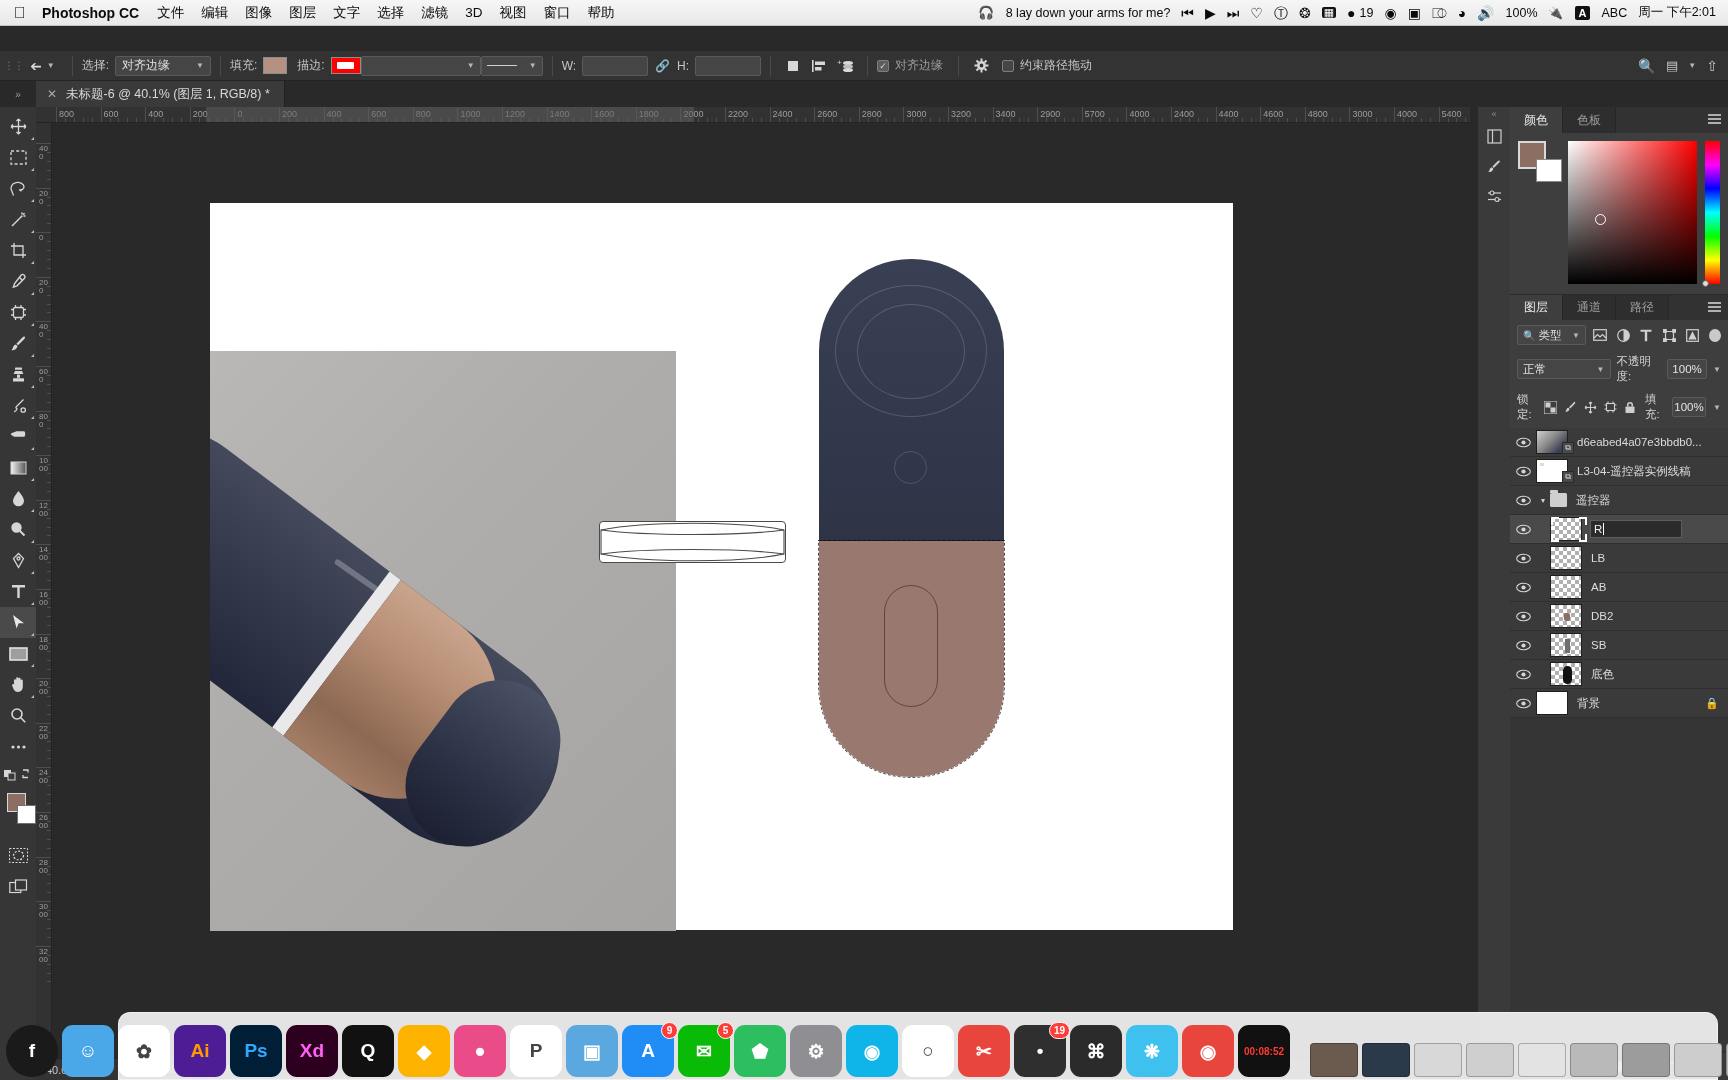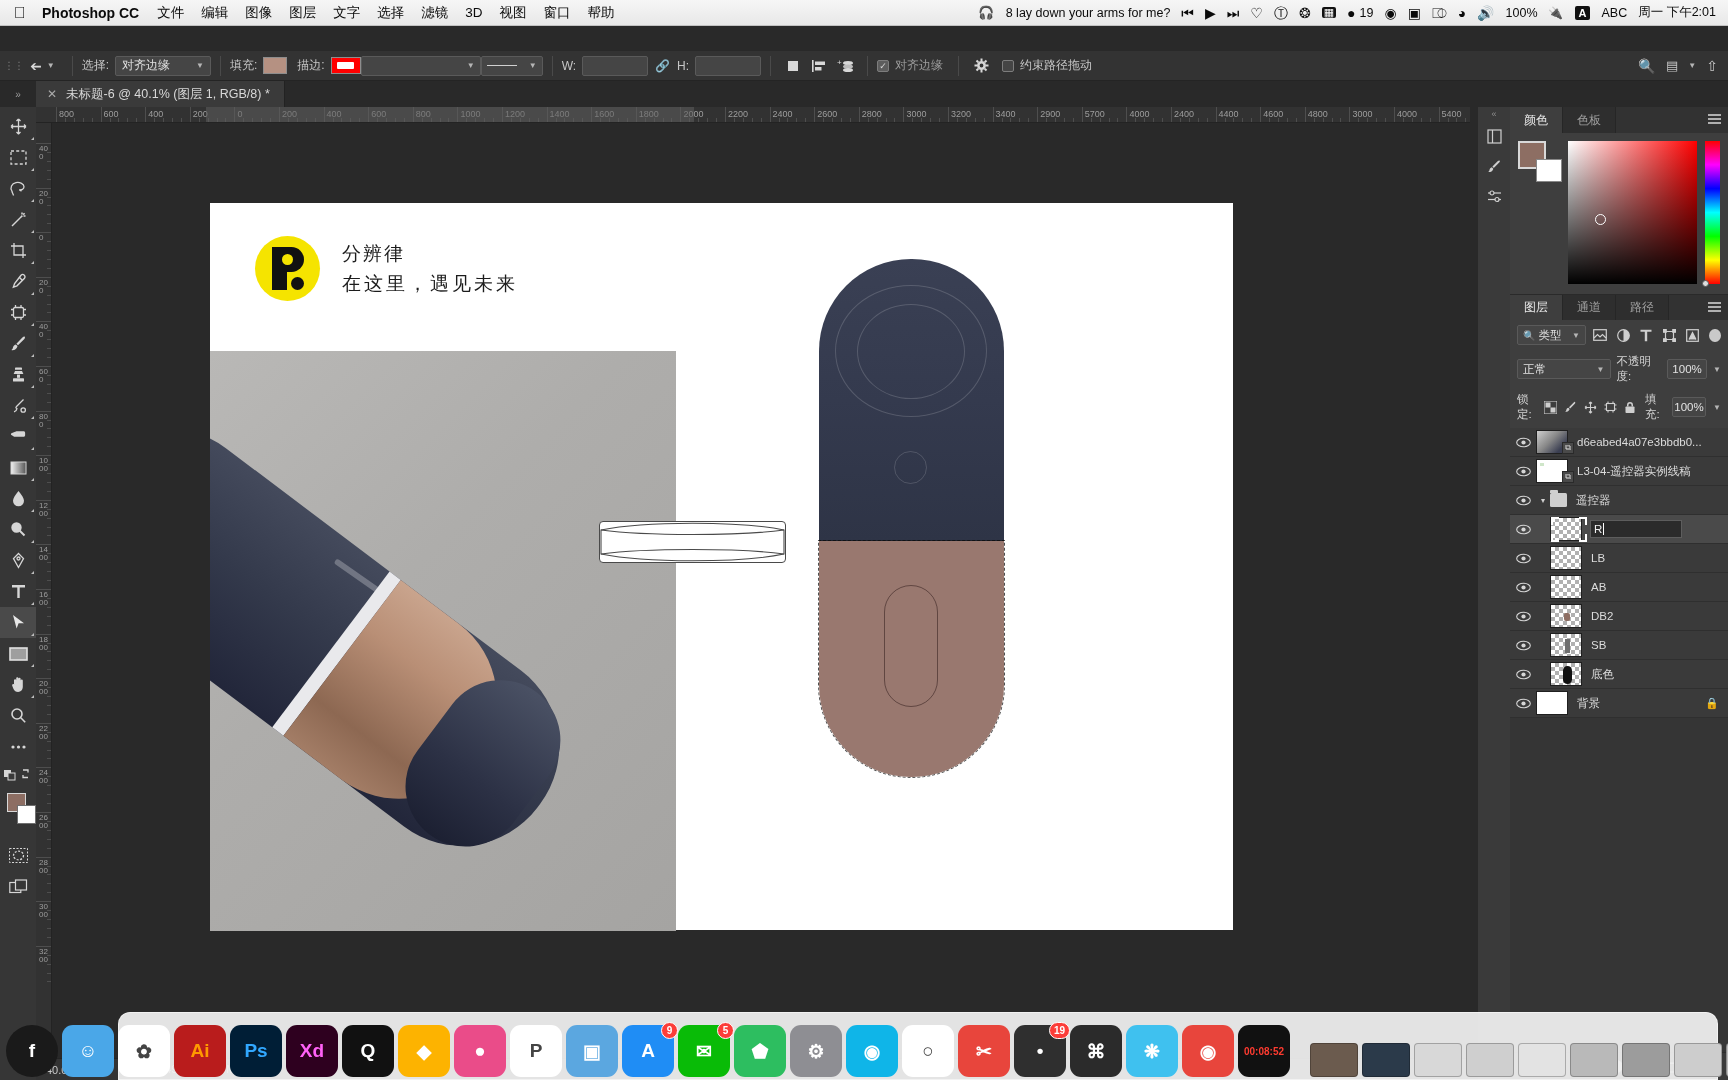--- a/index.html
+++ b/index.html
@@ -891,31 +891,20 @@
         <div class="rlblV" style="top: 824.8px;">3200</div>
         <div class="rtickV min" style="top: 831.72px;"></div>
         <div class="rtickV min" style="top: 840.64px;"></div>
         <div class="rtickV min" style="top: 849.56px;"></div>
         <div class="rtickV min" style="top: 858.48px;"></div>
       </div>
 
     <div class="canvasarea">
       <div class="artboard">
 
-        <div class="logo-row">
-          <div class="logo-circle">
-            <span class="logo-p"></span>
-            <span class="logo-pbowl"></span>
-            <span class="logo-dot"></span>
-          </div>
-          <div class="logo-text">
-            <div class="l1">分辨律</div>
-            <div class="l2">在这里，遇见未来</div>
-          </div>
-        </div>
 
         <div class="photo">
           <div class="pencil">
             <span class="pen-highlight"></span>
             <span class="pen-band"></span>
             <span class="pen-copper"></span>
             <span class="pen-cap"></span>
           </div>
         </div>
 
@@ -1294,21 +1283,21 @@
     <div class="dockitems" id="dockitems">
         <div class="dicon" style="background: rgb(26, 26, 26); border-radius: 50%; color: rgb(255, 255, 255);">
           <span>f</span>
         </div>
         <div class="dicon" style="background: rgb(74, 167, 232); color: rgb(255, 255, 255);">
           <span>☺</span>
         </div>
         <div class="dicon" style="background: rgb(255, 255, 255); color: rgb(68, 68, 68);">
           <span>✿</span>
         </div>
-        <div class="dicon" style="background: #b91c1c; color: rgb(255, 154, 0); margin-top: 28px;">
+        <div class="dicon" style="background: #4c1d95; color: rgb(255, 154, 0); margin-top: 28px;">
           <span>Ai</span>
         </div>
         <div class="dicon" style="background: rgb(0, 30, 54); color: rgb(49, 168, 255);">
           <span>Ps</span>
         </div>
         <div class="dicon" style="background: rgb(46, 0, 31); color: rgb(255, 97, 246);">
           <span>Xd</span>
         </div>
         <div class="dicon" style="background: rgb(17, 17, 17); color: rgb(255, 255, 255);">
           <span>Q</span>

